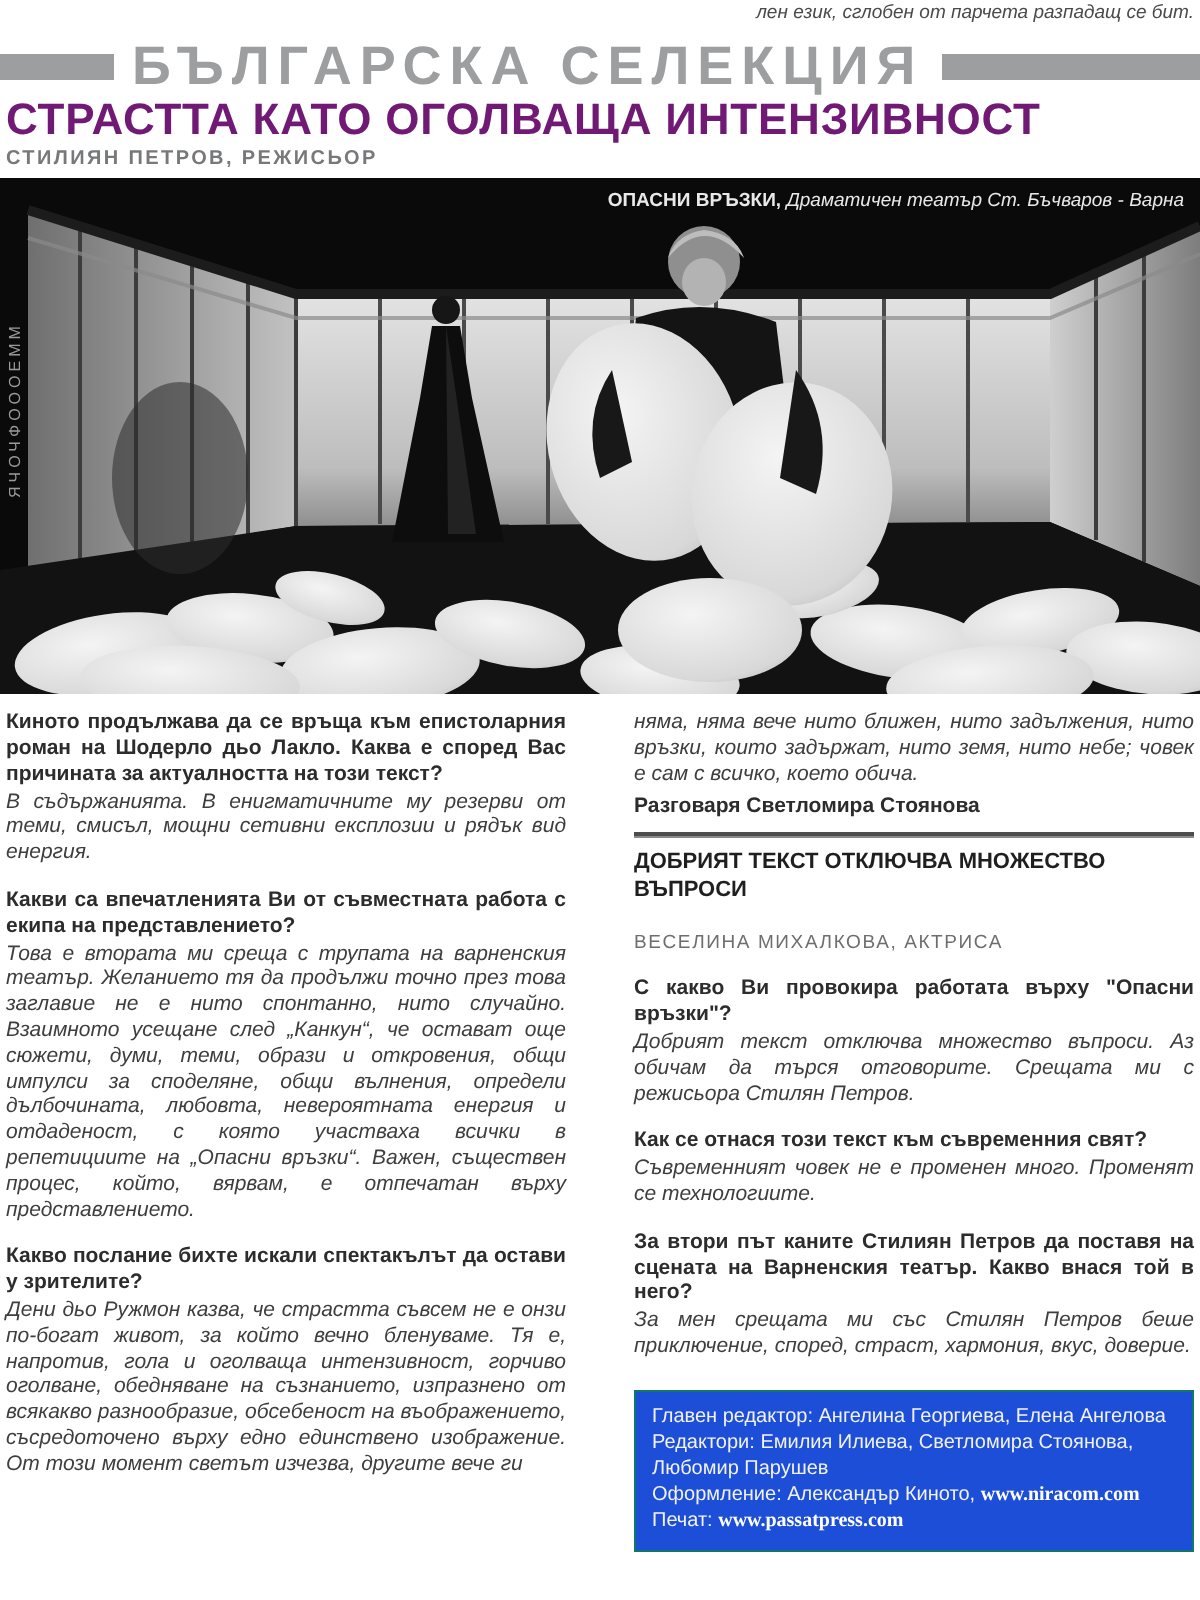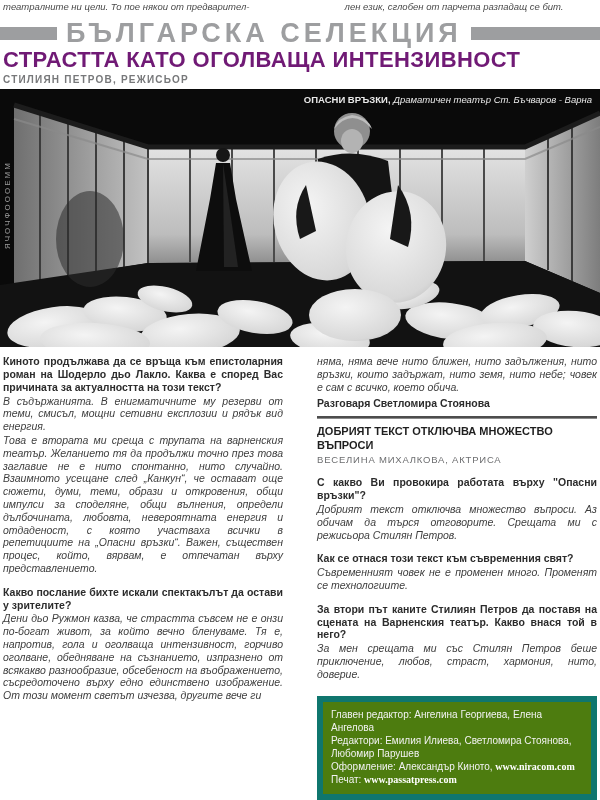--- a/index.html
+++ b/index.html
@@ -7,21 +7,21 @@
   .page {
     width:600px; height:800px; position:relative; overflow:hidden;
     background:#ffffff; color:#3a3a3a;
     font-family:"Liberation Sans", sans-serif;
   }
   .topstrip { display:flex; gap:22px; padding:2px 3px 1px; }
   .topstrip .frag {
     flex:1; font-size:9.5px; font-style:italic; color:#4a4a4a; line-height:1.15;
     white-space:nowrap; overflow:hidden;
   }
-  .topstrip .frag.right { text-align:center; }
+  .topstrip .frag.right { text-align:right; }
 
   .banner { display:flex; align-items:center; margin:7px 0 3px; }
   .bar { height:13px; background:#9d9ea0; }
   .bar-left { width:57px; }
   .bar-right { flex:1; }
   .banner-title {
     font-size:27px; font-weight:bold; color:#9d9ea0; letter-spacing:4px;
     line-height:0.9; padding:0 9px; white-space:nowrap;
   }
 
@@ -38,36 +38,35 @@
   .photo-wrap svg { display:block; }
 
   .columns { display:flex; gap:34px; padding:5px 3px 0; }
   .col { width:288px; font-size:10.5px; line-height:1.22; text-align:justify; }
   .q { font-weight:bold; color:#2c2c2c; margin-top:11px; }
   .q.first { margin-top:3px; }
   .a { font-style:italic; color:#3e3e3e; margin-top:1px; }
   .byline { font-weight:bold; color:#2c2c2c; text-align:left; margin-top:3px; font-size:10.5px; }
   .rule { margin:7px 0 6px; border-top:2px solid #4d4d4d; border-bottom:1px solid #8a8a8a; height:3px; }
   .sec-head { font-weight:bold; font-size:11px; color:#1f1f1f; text-align:left; line-height:1.2; }
-  .sec-sub { font-size:9.5px; color:#6d6e70; letter-spacing:0.8px; margin-top:2px; text-align:left; }
+  .sec-sub { font-size:9.5px; color:#6d6e70; letter-spacing:0.8px; margin-top:14px; text-align:left; }
 
   .masthead {
-    margin-top:15px; background:#4d7c0f; color:#f2f2f2;
+    margin-top:15px; background:#1d4ed8; color:#f2f2f2;
     padding:6px 8px 7px; font-size:10px; line-height:1.32; text-align:left;
-    border:6px solid #0f766e;
+    border:1px solid #0f766e;
   }
   .masthead .url { font-weight:bold; color:#ffffff;font-family:Liberation Serif, serif; }
 </style>
 </head>
 <body>
 
 <div class="page">
 
   <div class="topstrip">
-    <div class="frag">театралните ни цели. То пое някои от предварител-</div>
     <div class="frag right">лен език, сглобен от парчета разпадащ се бит.</div>
   </div>
 
   <div class="banner">
     <div class="bar bar-left"></div>
     <div class="banner-title">БЪЛГАРСКА СЕЛЕКЦИЯ</div>
     <div class="bar bar-right"></div>
   </div>
 
   <div class="headline">СТРАСТТА КАТО ОГОЛВАЩА ИНТЕНЗИВНОСТ</div>
@@ -172,40 +171,41 @@
 
       <text x="10" y="160" transform="rotate(-90 10 160)" font-size="8" letter-spacing="2" fill="#9a9a9a" font-family="Liberation Sans, sans-serif">ЯЧОЧФОООЕММ</text>
     </svg>
   </div>
 
   <div class="columns">
 
     <div class="col">
       <div class="q first">Киното продължава да се връща към епистоларния роман на Шодерло дьо Лакло. Каква е според Вас причината за актуалността на този текст?</div>
       <div class="a">В съдържанията. В енигматичните му резерви от теми, смисъл, мощни сетивни експлозии и рядък вид енергия.</div>
+      <div class="q">Какви са впечатленията Ви от съвместната работа с екипа на представлението?</div>
       <div class="a">Това е втората ми среща с трупата на варненския театър. Желанието тя да продължи точно през това заглавие не е нито спонтанно, нито случайно. Взаимното усещане след „Канкун“, че остават още сюжети, думи, теми, образи и откровения, общи импулси за споделяне, общи вълнения, определи дълбочината, любовта, невероятната енергия и отдаденост, с която участваха всички в репетициите на „Опасни връзки“. Важен, съществен процес, който, вярвам, е отпечатан върху представлението.</div>
       <div class="q">Какво послание бихте искали спектакълът да остави у зрителите?</div>
       <div class="a">Дени дьо Ружмон казва, че страстта съвсем не е онзи по-богат живот, за който вечно бленуваме. Тя е, напротив, гола и оголваща интензивност, горчиво оголване, обедняване на съзнанието, изпразнено от всякакво разнообразие, обсебеност на въображението, съсредоточено върху едно единствено изображение. От този момент светът изчезва, другите вече ги</div>
     </div>
 
     <div class="col">
       <div class="a" style="margin-top:3px">няма, няма вече нито ближен, нито задължения, нито връзки, които задържат, нито земя, нито небе; човек е сам с всичко, което обича.</div>
       <div class="byline">Разговаря Светломира Стоянова</div>
 
       <div class="rule"></div>
 
       <div class="sec-head">ДОБРИЯТ ТЕКСТ ОТКЛЮЧВА МНОЖЕСТВО ВЪПРОСИ</div>
       <div class="sec-sub">ВЕСЕЛИНА МИХАЛКОВА, АКТРИСА</div>
 
       <div class="q">С какво Ви провокира работата върху "Опасни връзки"?</div>
       <div class="a">Добрият текст отключва множество въпроси. Аз обичам да търся отговорите. Срещата ми с режисьора Стилян Петров.</div>
       <div class="q">Как се отнася този текст към съвременния свят?</div>
       <div class="a">Съвременният човек не е променен много. Променят се технологиите.</div>
       <div class="q">За втори път каните Стилиян Петров да поставя на сцената на Варненския театър. Какво внася той в него?</div>
-      <div class="a">За мен срещата ми със Стилян Петров беше приключение, любов, страст, хармония, нито, доверие.</div>
+      <div class="a">За мен срещата ми със Стилян Петров беше приключение, според, страст, хармония, вкус, доверие.</div>
 
       <div class="masthead">
         <div>Главен редактор: Ангелина Георгиева, Елена Ангелова</div>
         <div>Редактори: Емилия Илиева, Светломира Стоянова, Любомир Парушев</div>
         <div><span>Оформление: Александър Киното, </span><span class="url">www.niracom.com</span></div>
         <div><span>Печат: </span><span class="url">www.passatpress.com</span></div>
       </div>
     </div>
 
   </div>

